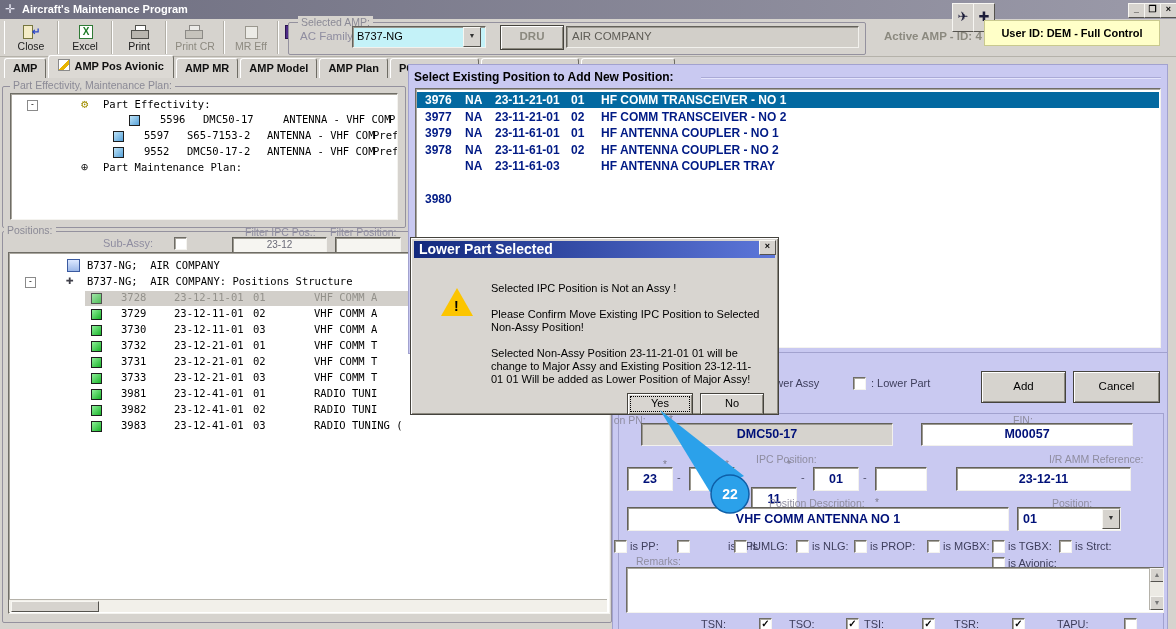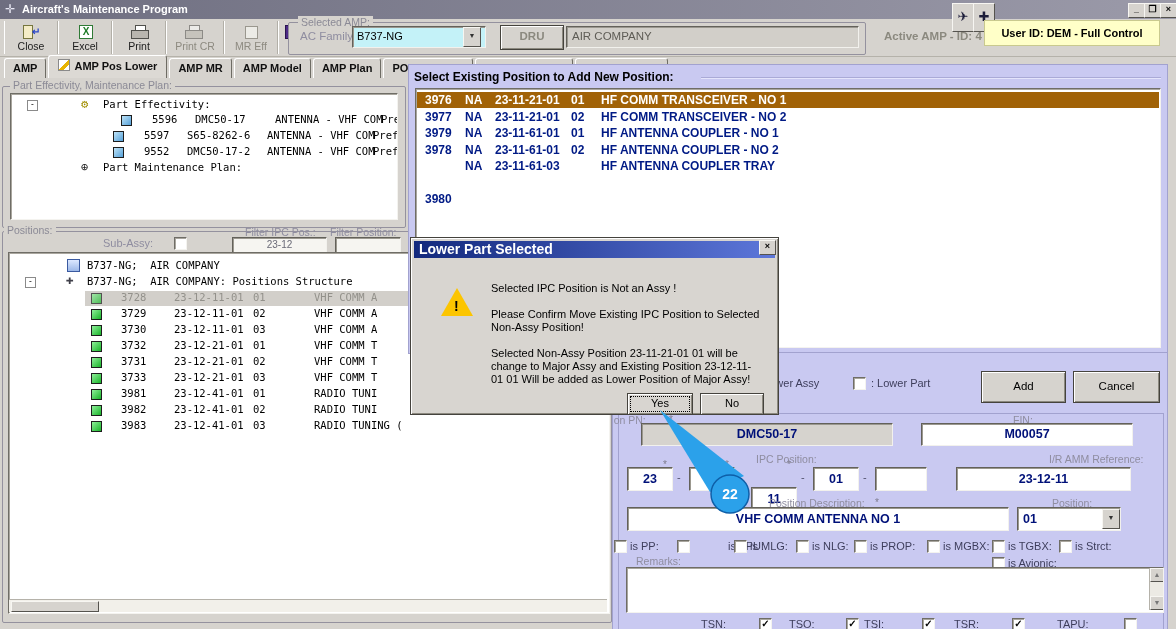--- a/index.html
+++ b/index.html
@@ -73,21 +73,21 @@
   .grayed{color:#93918b;}
   .hscroll{position:absolute;background:#f2f0ea;border-top:1px solid #b5b2aa;}
   .hthumb{position:absolute;background:#d6d3ce;border:1px solid;border-color:#f7f6f2 #55534e #55534e #f7f6f2;}
 
   
   .lav{position:absolute;background:#c9c9f1;border:1px solid #a2a2cf;}
   .selheader{position:absolute;font-weight:bold;font-size:12px;color:#000;white-space:nowrap;}
   .hline{position:absolute;height:1px;background:#aaaad6;box-shadow:0 1px 0 #e4e4fb;}
   .lrow{position:absolute;left:1px;right:1px;height:16px;font-weight:bold;font-size:12px;
     color:#001a85;white-space:pre;}
-  .lrow.sel{background:#a16207;color:#fff;}
+  .lrow.sel{background:#0369a1;color:#fff;}
   .lc{position:absolute;top:1px;}
 
   
   .field{position:absolute;background:#fff;border:1px solid;border-color:#63615a #f2f1ed #f2f1ed #63615a;
     box-shadow:inset 1px 1px 0 #9b988f;font-weight:bold;font-size:12.5px;color:#001179;
     text-align:center;}
   .field.gray{background:#d6d3ce;}
   .flabel{position:absolute;font-size:10.5px;color:#8f8da0;white-space:nowrap;}
   .req{position:absolute;font-size:10px;color:#7d7b8c;}
   .dash{position:absolute;font-size:11px;color:#50506e;}
@@ -188,48 +188,48 @@
     <div class="sunkfield" style="left:566px;top:7px;width:286px;height:20px;">AIR COMPANY</div>
   </div>
 
   <div class="activeamp abs">Active AMP - ID: 4</div>
   <div class="smallbtn" style="left:952px;top:3px;"><span style="font-size:13px;line-height:25px;">✈</span></div>
   <div class="smallbtn" style="left:973px;top:3px;"><span style="font-size:13px;line-height:25px;">✚</span></div>
   <div class="userbox">User ID: DEM - Full Control</div>
 
   <div class="abs tabbar">
     <div class="tab"><span>AMP</span></div>
-    <div class="tab active"><span class="pencil"></span><span>AMP Pos Lower</span></div>
+    <div class="tab active"><span class="pencil"></span><span>AMP Pos Avionic</span></div>
     <div class="tab"><span>AMP MR</span></div>
     <div class="tab"><span>AMP Model</span></div>
     <div class="tab"><span>AMP Plan</span></div>
     <div class="tab"><span>POS-AMP MR</span></div>
     <div class="tab"><span>Task Effectivity</span></div>
     <div class="tab"><span>MRB Category</span></div>
   </div>
 
   <div class="gbox" style="left:2px;top:86px;width:402px;height:140px;"></div>
   <div class="glabel" style="left:10px;top:79px;">Part Effectivity, Maintenance Plan:</div>
   <div class="whitebox" style="left:10px;top:93px;width:386px;height:125px;">
     <div class="trow" style="left:0;top:4px;width:380px;">
       <span class="expandbox" style="left:16px;top:2px;">-</span>
       <span class="treeicon" style="left:70px;top:0;color:#a08e00;">⚙</span>
       <span class="tcell" style="left:92px;">Part Effectivity:</span>
     </div>
-    <div class="trow" style="left:8px;top:19px;width:380px;">
+    <div class="trow" style="left:16px;top:19px;width:380px;">
       <span class="cube blue" style="left:102px;top:2px;"></span>
       <span class="tcell" style="left:133px;">5596</span>
       <span class="tcell" style="left:176px;">DMC50-17</span>
       <span class="tcell" style="left:256px;">ANTENNA - VHF COM</span>
       <span class="tcell" style="left:362px;">Prefer</span>
     </div>
     <div class="trow" style="left:0;top:35px;width:380px;">
       <span class="cube blue" style="left:102px;top:2px;"></span>
       <span class="tcell" style="left:133px;">5597</span>
-      <span class="tcell" style="left:176px;">S65-8262-6</span>
+      <span class="tcell" style="left:176px;">S65-7153-2</span>
       <span class="tcell" style="left:256px;">ANTENNA - VHF COM</span>
       <span class="tcell" style="left:362px;">Prefer</span>
     </div>
     <div class="trow" style="left:0;top:51px;width:380px;">
       <span class="cube blue" style="left:102px;top:2px;"></span>
       <span class="tcell" style="left:133px;">9552</span>
       <span class="tcell" style="left:176px;">DMC50-17-2</span>
       <span class="tcell" style="left:256px;">ANTENNA - VHF COM</span>
       <span class="tcell" style="left:362px;">Prefer</span>
     </div>

